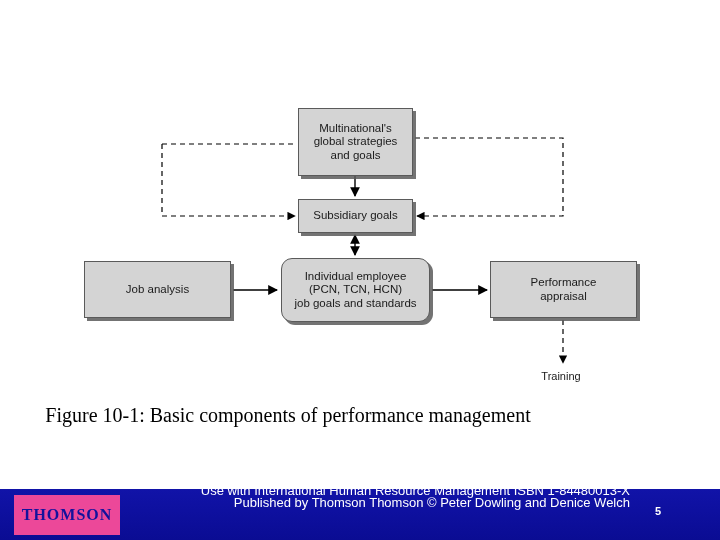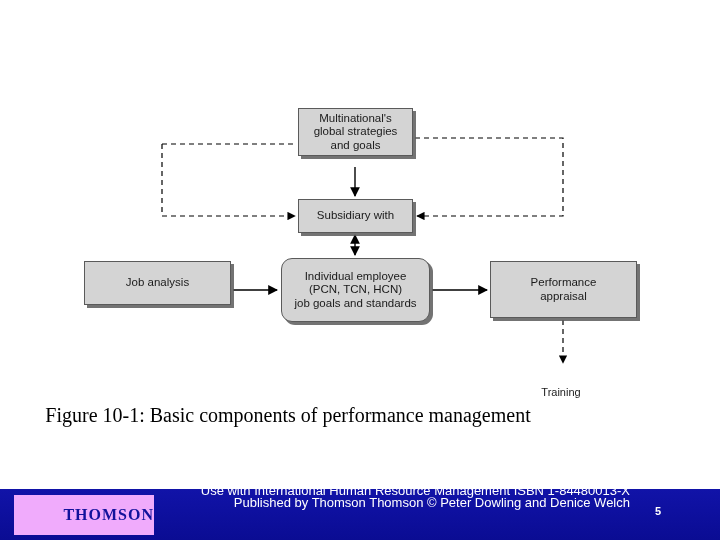--- a/index.html
+++ b/index.html
@@ -40,32 +40,31 @@
     align-items: center;
     justify-content: center;
     text-align: center;
     color: #1a1a1a;
     font-size: 11.5px;
     line-height: 13.5px;
     box-sizing: border-box;
   }
   .node span { display: block; padding: 0 4px; }
 
-  #node-global   { left: 298px; top: 108px; width: 115px; height: 48px; }
+  #node-global   { left: 298px; top: 108px; width: 115px; height: 68px; }
   #node-sub      { left: 298px; top: 199px; width: 115px; height: 34px; }
-  #node-job      { left: 84px;  top: 261px; width: 147px; height: 44px; }
+  #node-job      { left: 84px;  top: 261px; width: 147px; height: 57px; }
   #node-indiv    { left: 281px; top: 258px; width: 149px; height: 64px; border-radius: 11px; }
   #node-perf     { left: 490px; top: 261px; width: 147px; height: 57px; }
 
   .free-label {
     position: absolute;
     font-size: 11px;
     color: #1a1a1a;
     text-align: center;
-    margin-top: 16px;
   }
   #label-training { left: 511px; top: 370px; width: 100px; }
 
   
   #caption {
     position: absolute;
     left: 0;
     top: 404px;
     width: 576px;
     text-align: center;
@@ -81,26 +80,26 @@
     top: 489px;
     width: 720px;
     height: 51px;
     background: #0b0fa0;
     background: linear-gradient(to bottom, #1113a8 0%, #0a0c93 100%);
   }
   #logo-box {
     position: absolute;
     left: 14px;
     top: 495px;
-    width: 140px;
+    width: 106px;
     height: 40px;
-    background: #f0abfc;
+    background: #ec4899;
     display: flex;
     align-items: center;
-    justify-content: flex-end;
+    justify-content: center;
   }
   #logo-text {
     font-family: "Liberation Serif", serif;
     font-size: 16px;
     font-weight: bold;
     letter-spacing: 1px;
     color: #12129c;
   }
 
   #footer-text {
@@ -151,21 +150,21 @@
     <polyline points="415,138 563,138 563,216 417,216" fill="none" stroke="#000" stroke-width="1.2" stroke-dasharray="5,4" marker-end="url(#arrow-d)"></polyline>
 
     <line x1="563" y1="320" x2="563" y2="363" stroke="#000" stroke-width="1.2" stroke-dasharray="5,4" marker-end="url(#arrow-d)"></line>
   </svg>
 
   <div class="node" id="node-global">
     <span>Multinational's<br>global strategies<br>and goals</span>
   </div>
 
   <div class="node" id="node-sub">
-    <span>Subsidiary with</span>
+    <span>Subsidiary goals</span>
   </div>
 
   <div class="node" id="node-job">
     <span>Job analysis</span>
   </div>
 
   <div class="node" id="node-indiv">
     <span>Individual employee<br>(PCN, TCN, HCN)<br>job goals and standards</span>
   </div>
 

